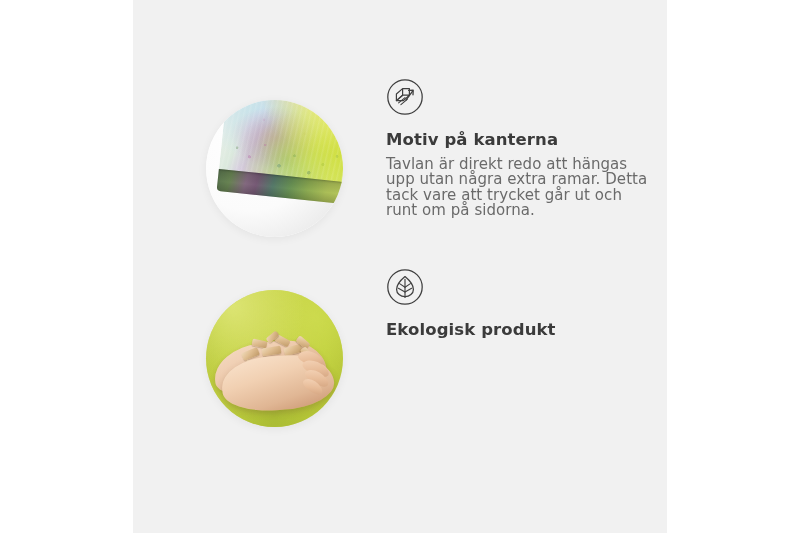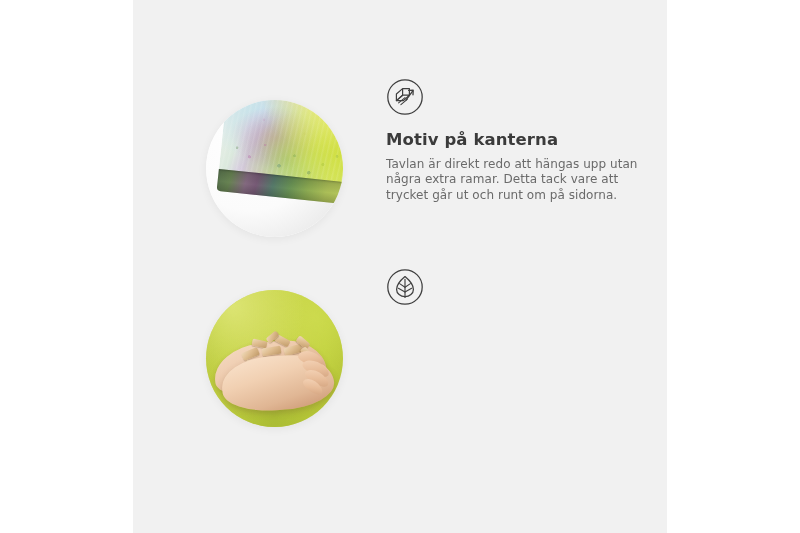--- a/index.html
+++ b/index.html
@@ -271,21 +271,21 @@
     margin: 0 0 7px 0;
     font-size: 16.5px;
     font-weight: 600;
     line-height: 1.2;
     color: #3b3b3b;
     letter-spacing: 0.1px;
   }
 
   .feature-desc {
     margin: 0;
-    font-size: 12px;
+    font-size: 15px;
     line-height: 15.5px;
     color: #6a6a6a;
     letter-spacing: 0.05px;
   }
 </style>
 </head>
 <body>
 
 <div id="page">
 
@@ -370,18 +370,19 @@
                      C23.6 28.6 27.4 25.6 27.4 21.4 C27.4 17.6 24.8 13.4 19 8.6 Z" stroke="#3f3f3f" stroke-width="1.25" stroke-linejoin="round" fill="none"></path>
 
             <path d="M19 11.4 L19 29.4" stroke="#3f3f3f" stroke-width="1.15" stroke-linecap="round"></path>
 
             <path d="M19 19.2 L13.6 15.6" stroke="#3f3f3f" stroke-width="1.05" stroke-linecap="round"></path>
             <path d="M19 19.2 L24.4 15.6" stroke="#3f3f3f" stroke-width="1.05" stroke-linecap="round"></path>
             <path d="M19 24.0 L12.4 20.2" stroke="#3f3f3f" stroke-width="1.05" stroke-linecap="round"></path>
             <path d="M19 24.0 L25.6 20.2" stroke="#3f3f3f" stroke-width="1.05" stroke-linecap="round"></path>
           </svg>
         </span>
+        <h3 class="feature-title">Ekologisk produkt</h3>
       </div>
 
     </div>
 
   </div>
 </div>
 
 </body></html>

